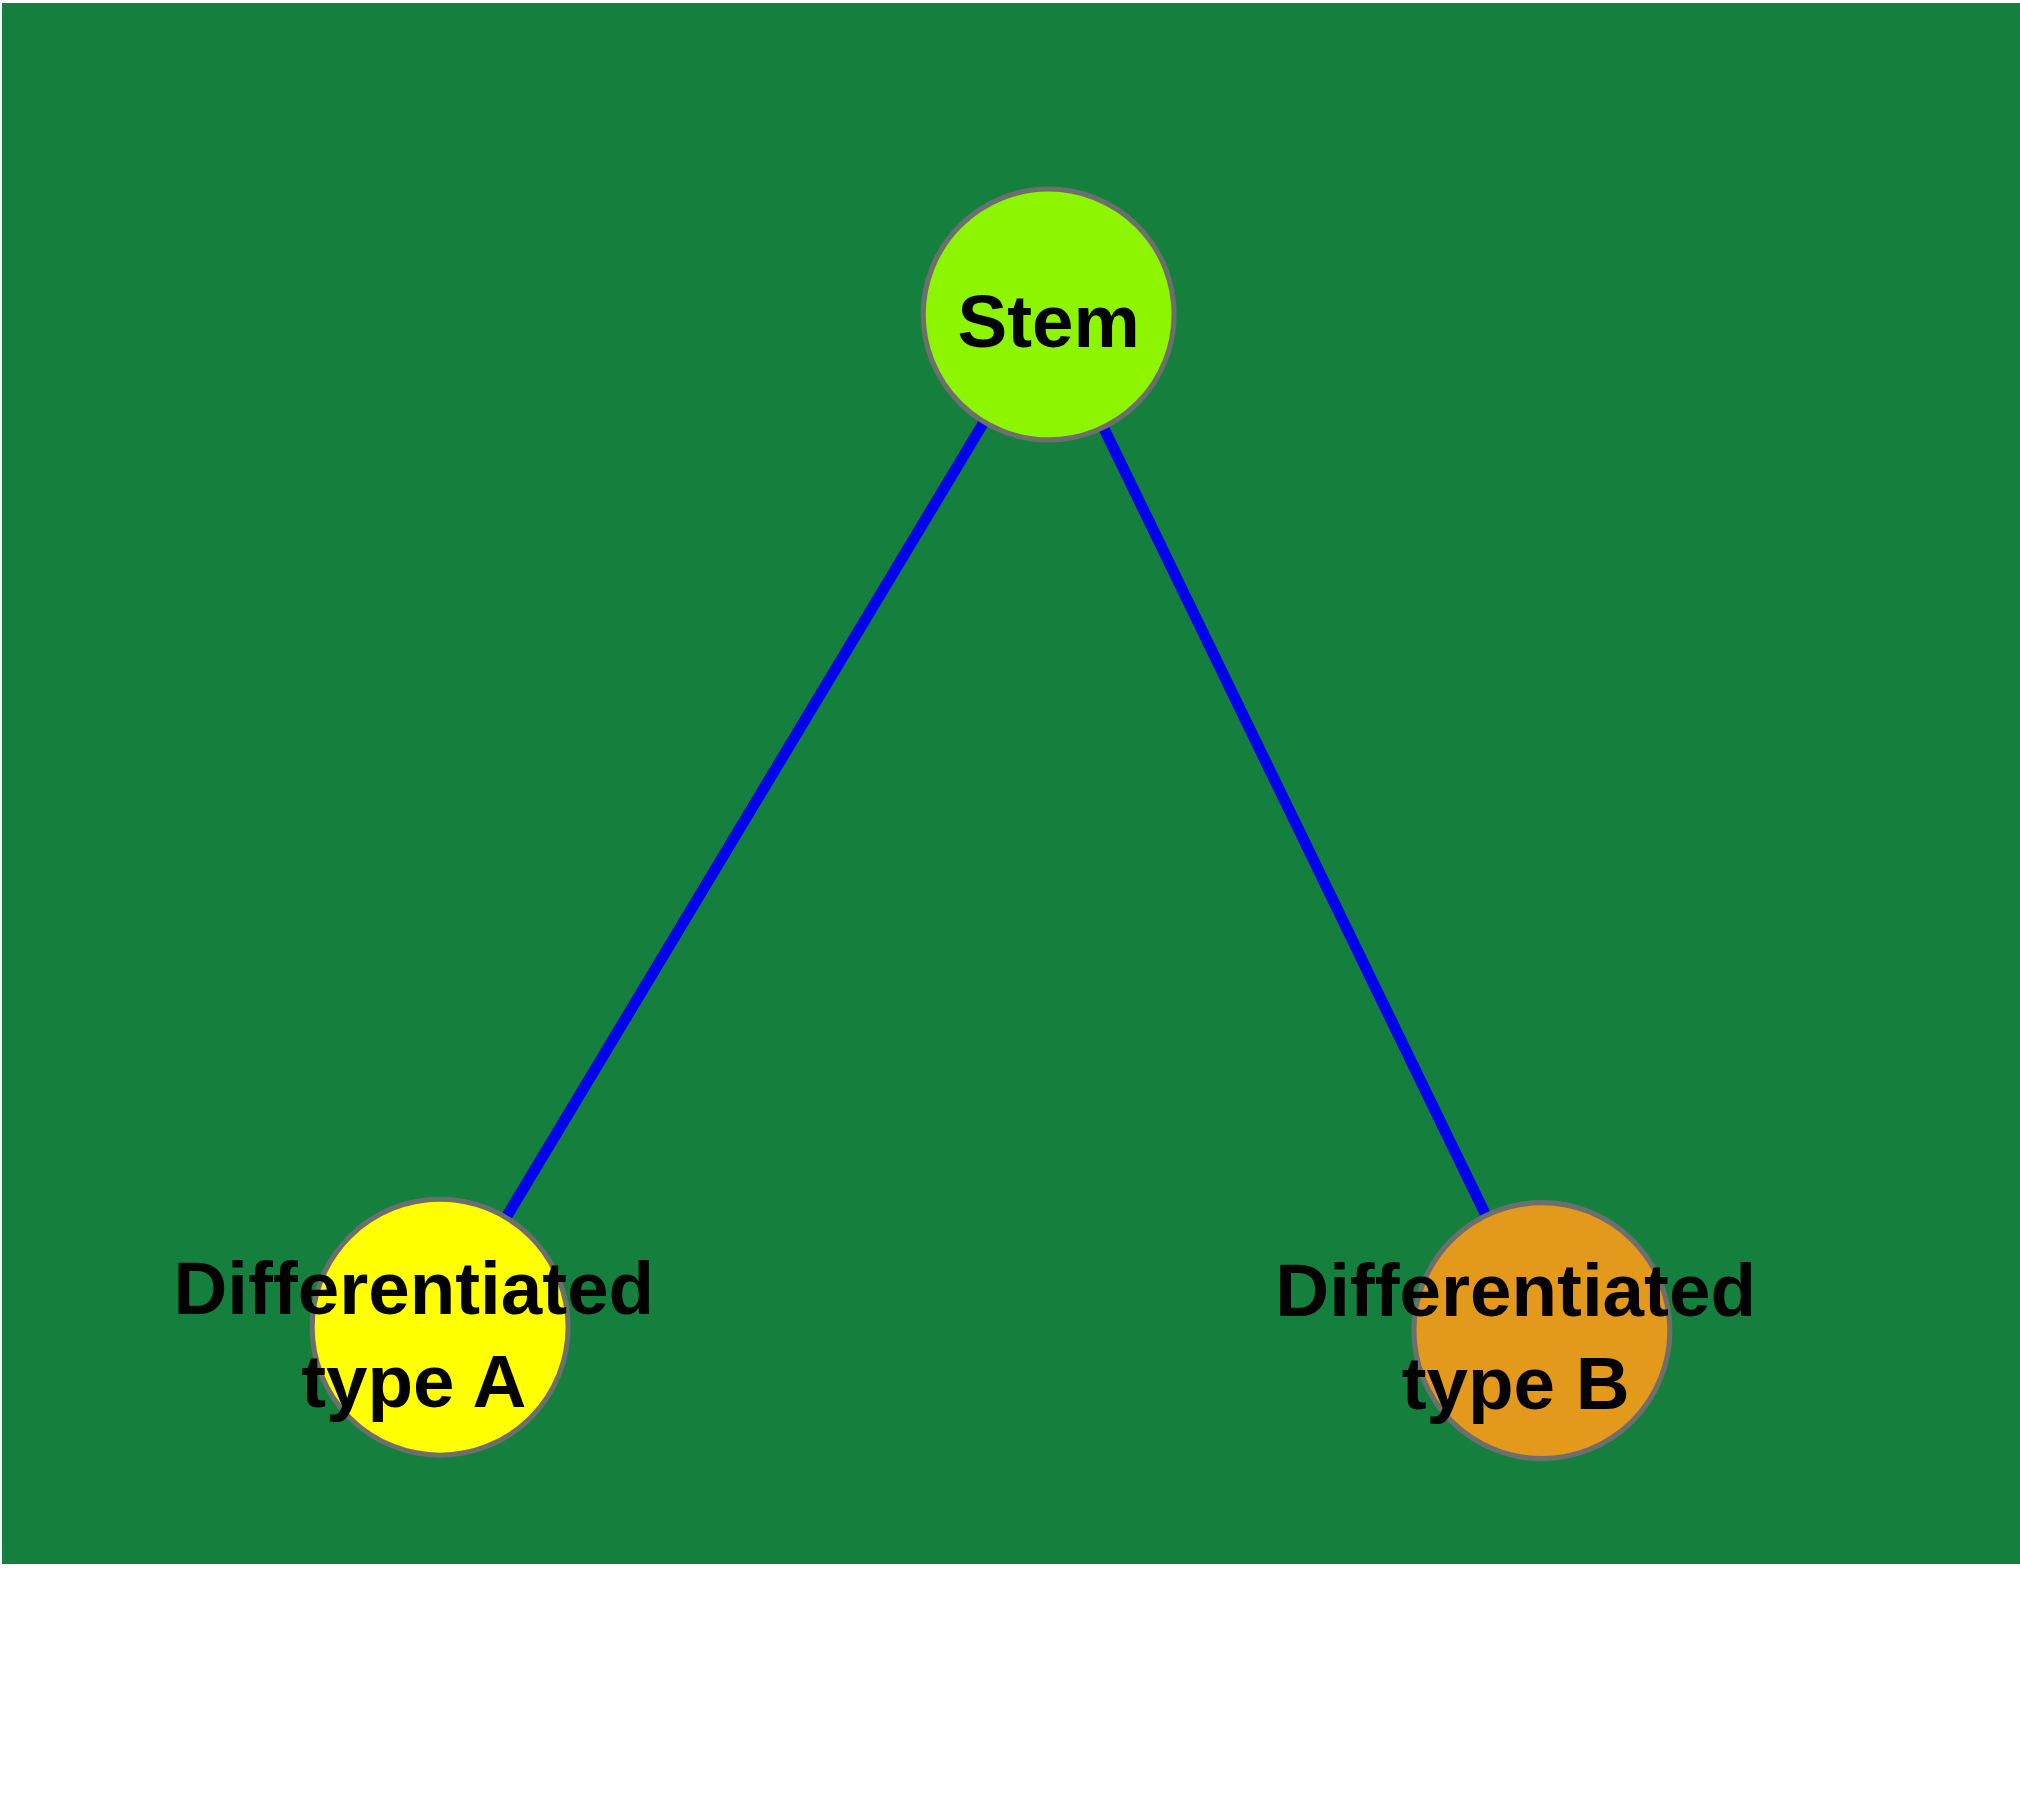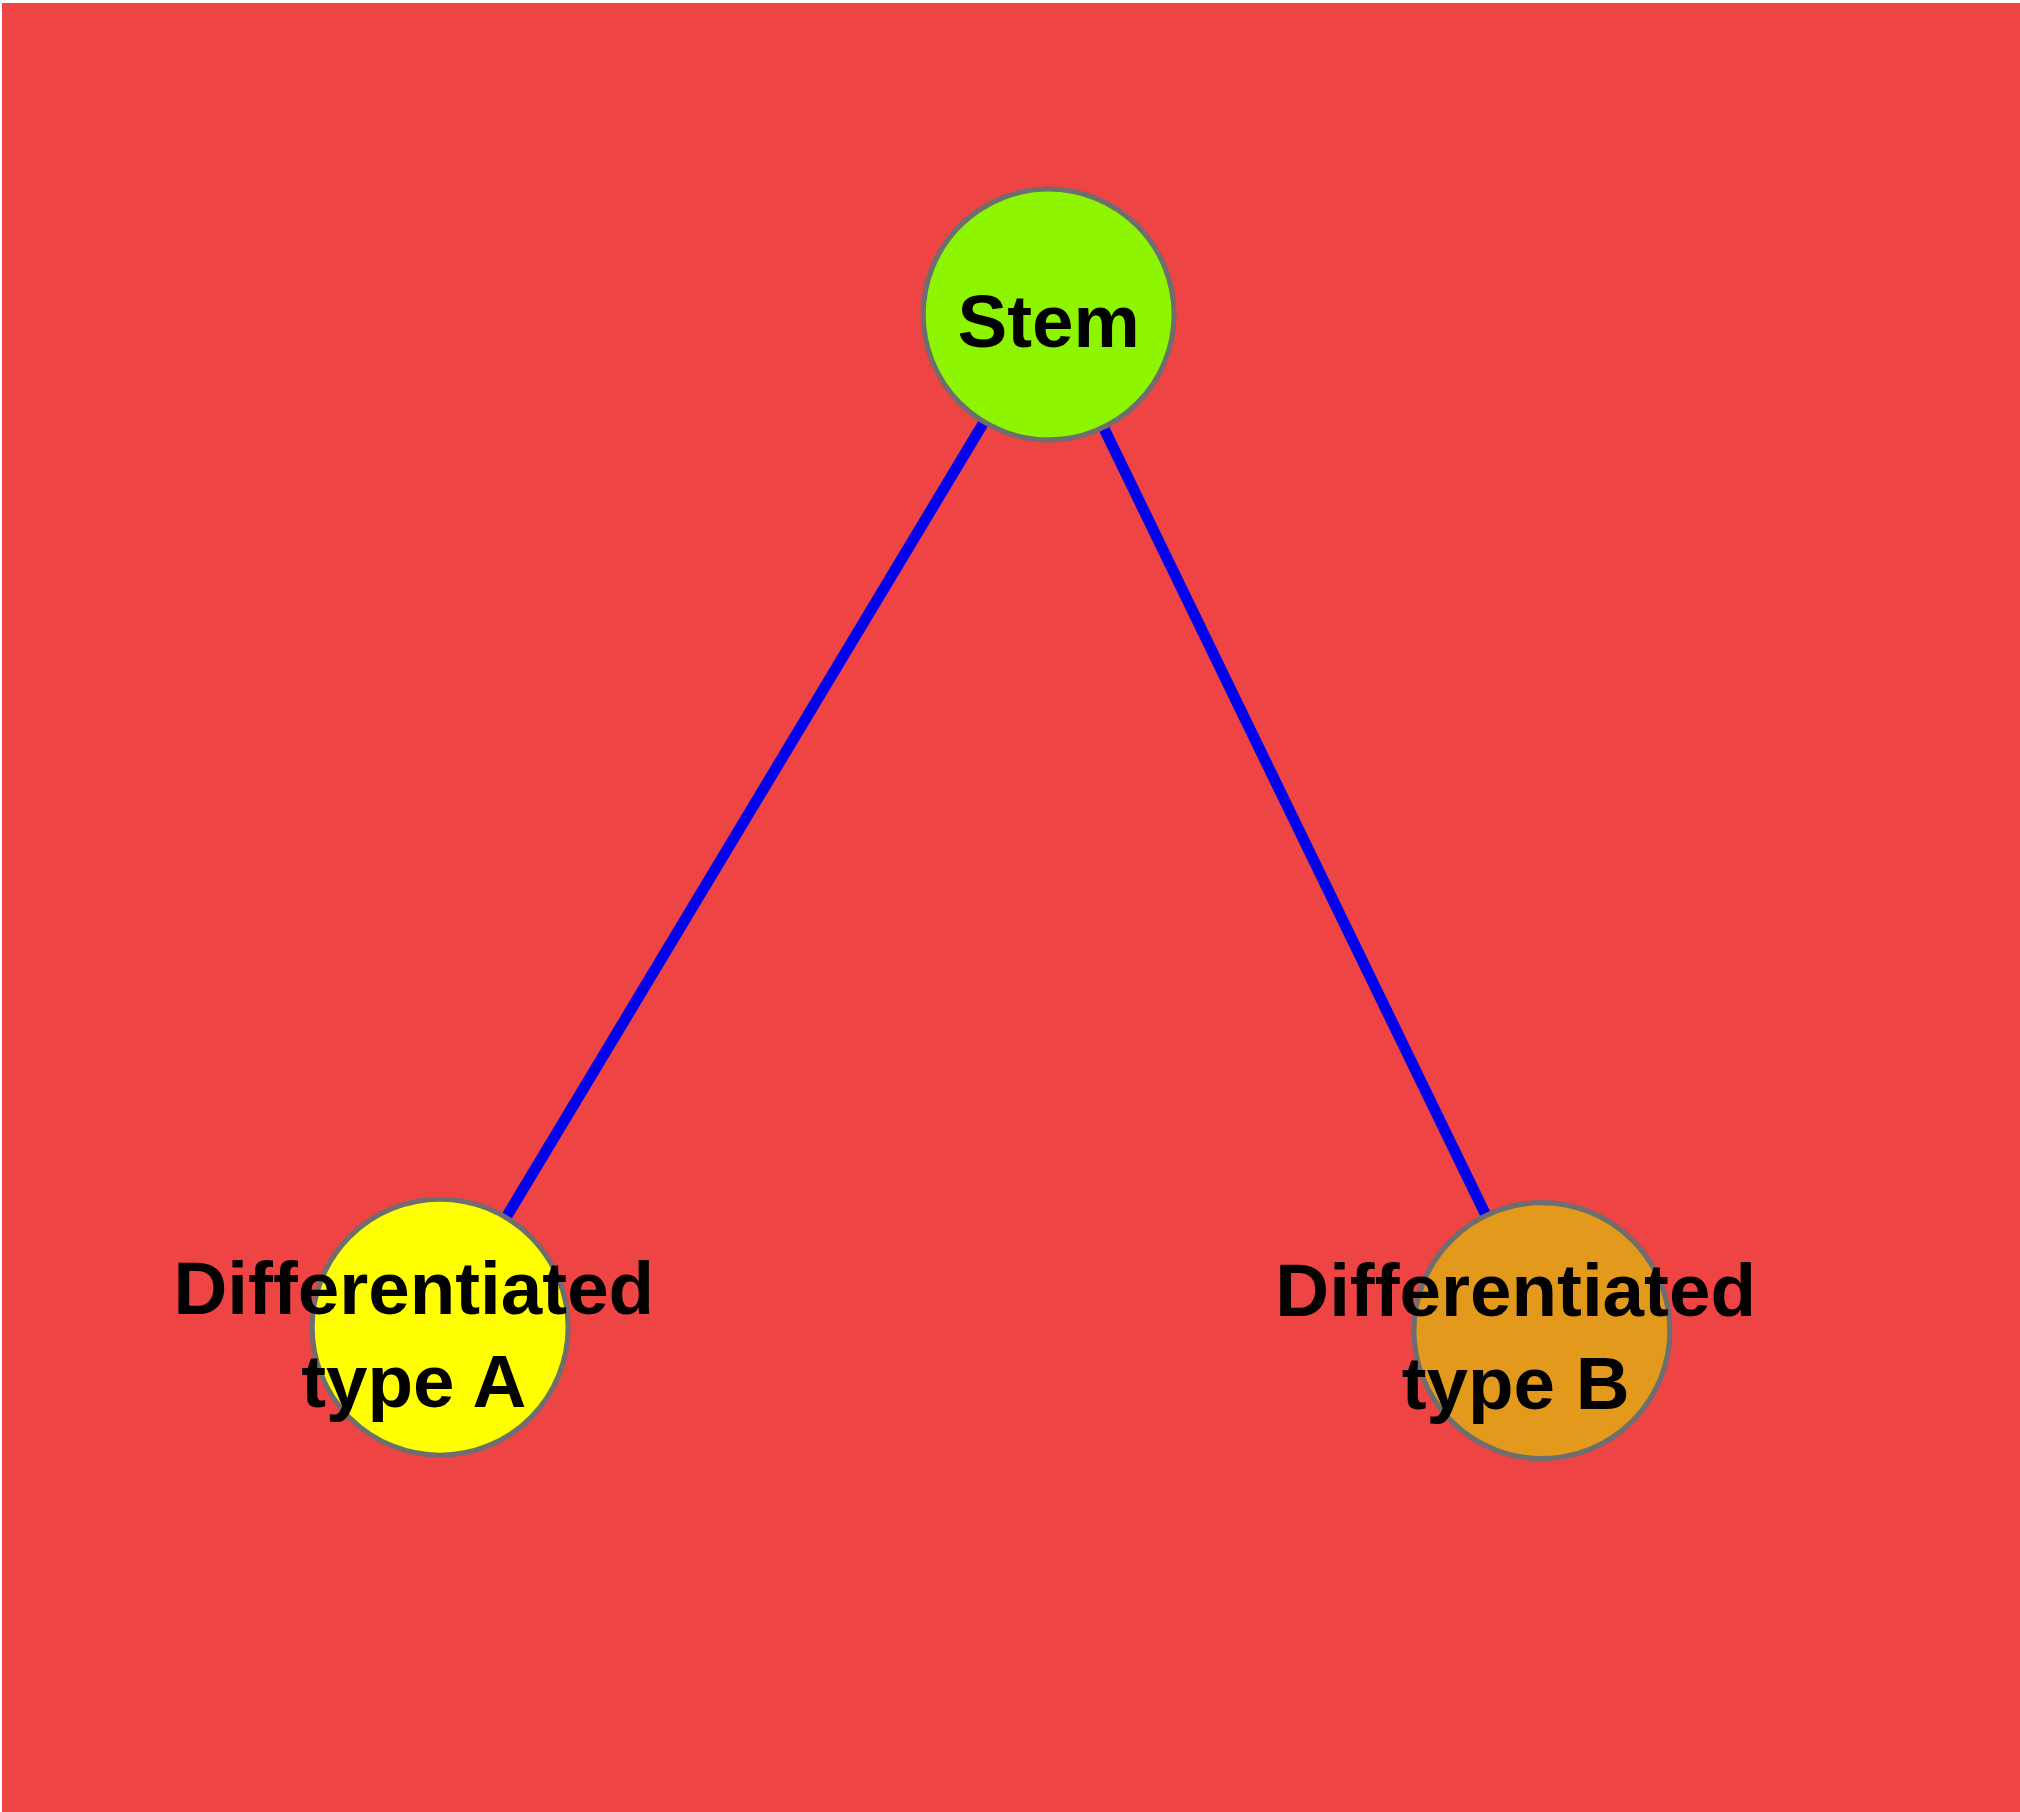--- a/index.html
+++ b/index.html
@@ -3,22 +3,22 @@
 <meta charset="utf-8">
 <style>
   html, body {
     margin: 0;
     padding: 0;
     background: #ffffff;
   }
   .canvas {
     position: relative;
     width: 2021px;
-    height: 1812px;
-    background: #ef4444;
+    height: 1564px;
+    background: #15803d;
     overflow: hidden;
     font-family: "Liberation Sans", sans-serif;
   }
   
   .canvas::before {
     content: "";
     position: absolute;
     left: 0; top: 0; right: 0;
     height: 2.5px;
     background: #ffffff;

